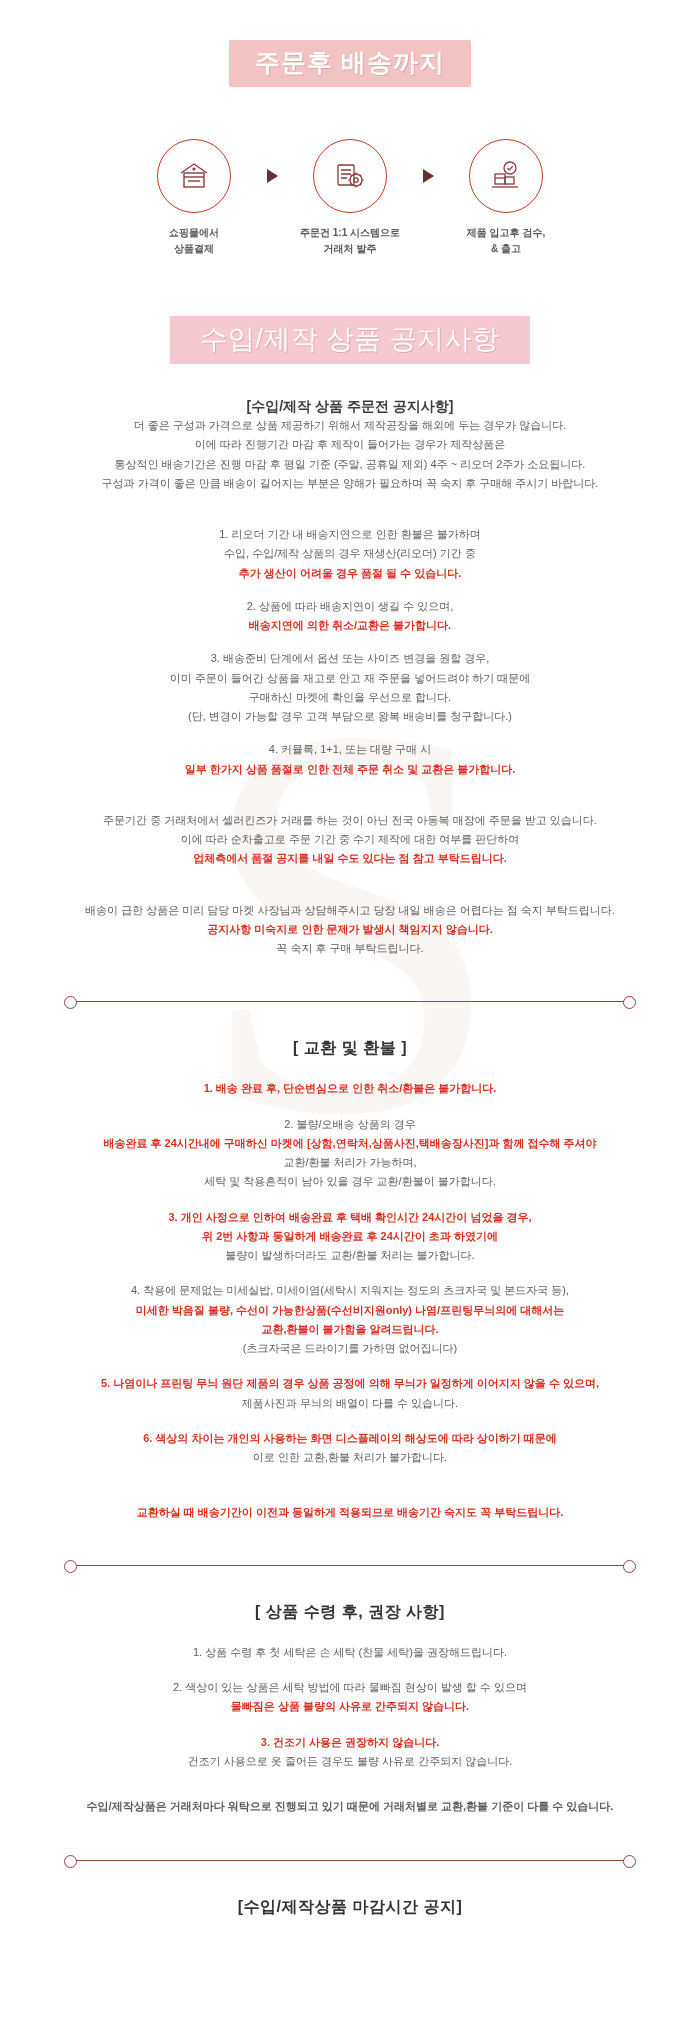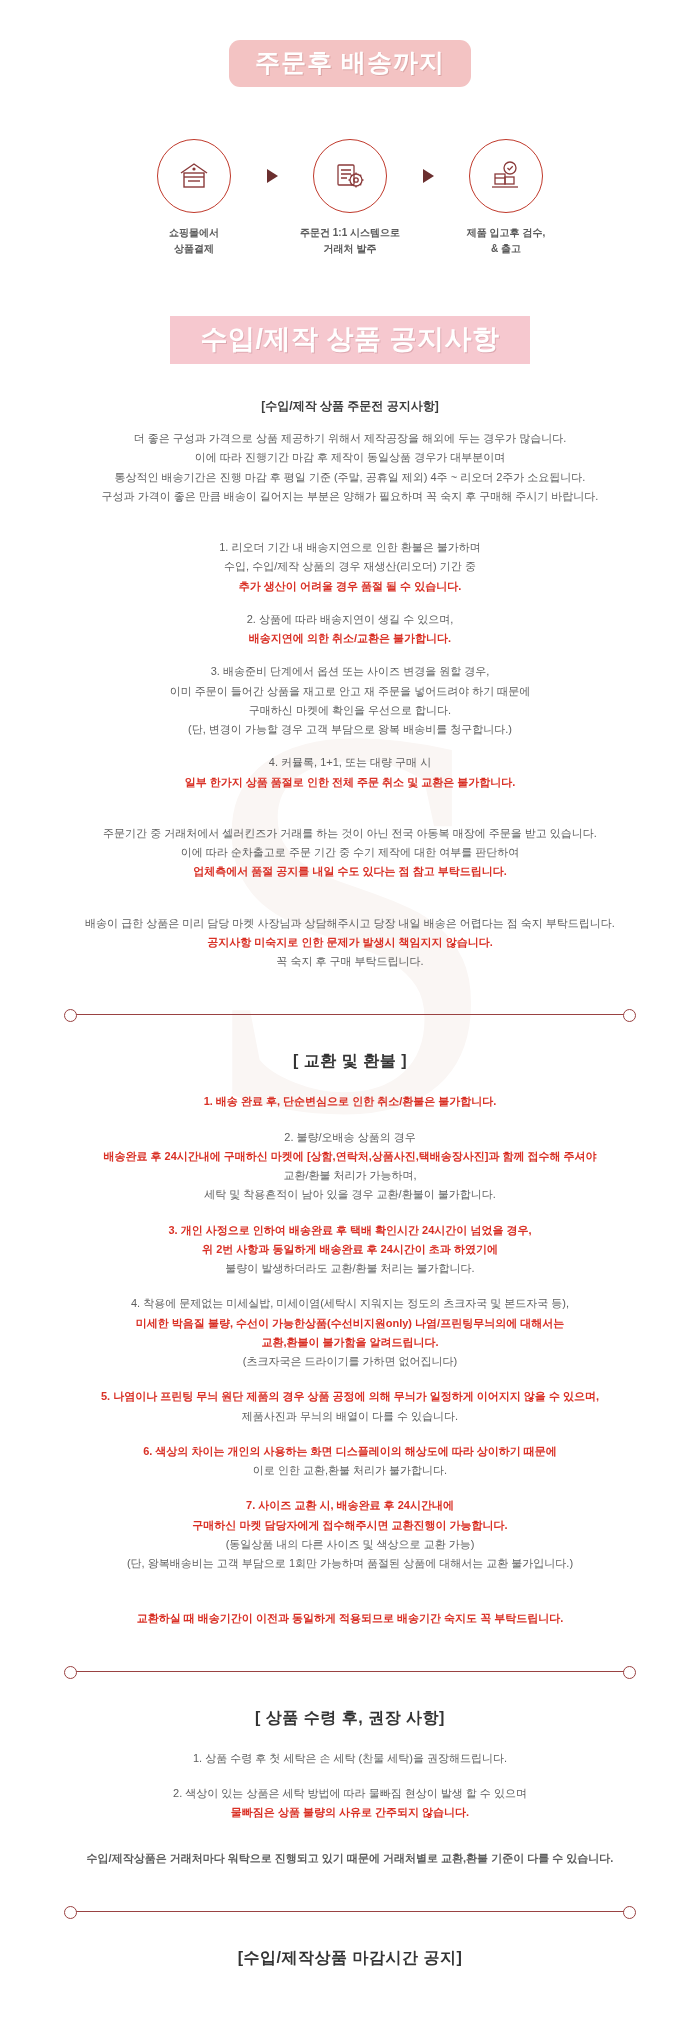--- a/index.html
+++ b/index.html
@@ -32,21 +32,21 @@
     pointer-events:none;
   }
   .content{position:relative;z-index:2;}
 
   
   .sec1{padding-top:40px;text-align:center;}
   .title-bar{
     display:inline-block;
     background:#f3c3c3;
     padding:6px 26px 8px 26px;
-    border-radius:11px;
+    border-radius:2px;
   }
   .title-bar .t{
     font-size:25px;
     font-weight:bold;
     color:#ffffff;
     letter-spacing:1px;
     text-shadow:1px 1px 0 rgba(150,80,80,.25);
   }
   .flow{
     margin:52px auto 0 auto;
@@ -82,32 +82,31 @@
 
   
   .sec2{margin-top:60px;text-align:center;}
   .pink-bar{
     display:inline-block;
     background:#f6c8cf;
     padding:5px 30px 7px 30px;
   }
   .pink-bar .t{
     font-size:27px;
-    font-weight:bold;
+    font-weight:normal;
     color:#ffffff;
     letter-spacing:0.5px;
     text-shadow:1px 1px 0 rgba(160,90,100,.28);
   }
 
   .block{margin-top:34px;text-align:center;padding:0 40px;}
   .h-head{
-    font-size:12px;
+    font-size:14px;
     font-weight:bold;
     color:#3c3c3c;
-    margin-bottom:14px;
   }
   p.para{
     margin:0 0 14px 0;
     font-size:11px;
     line-height:1.75;
     color:#5d5d5d;
   }
   p.para.tight{margin-bottom:0;}
   .red{color:#d93025;font-weight:bold;}
   .gap{height:18px;}
@@ -214,21 +213,21 @@
     <div class="sec2">
       <div class="pink-bar">
         <span class="t">수입/제작 상품 공지사항</span>
       </div>
     </div>
 
     <div class="block">
       <div class="h-head">[수입/제작 상품 주문전 공지사항]</div>
       <p class="para">
         <span>더 좋은 구성과 가격으로 상품 제공하기 위해서 제작공장을 해외에 두는 경우가 많습니다.</span><br>
-        <span>이에 따라 진행기간 마감 후 제작이 동일상품 경우가 대부분이며</span><br>
+        <span>이에 따라 진행기간 마감 후 제작이 들어가는 경우가 제작상품은</span><br>
         <span>통상적인 배송기간은 진행 마감 후 평일 기준 (주말, 공휴일 제외) 4주 ~ 리오더 2주가 소요됩니다.</span><br>
         <span>구성과 가격이 좋은 만큼 배송이 길어지는 부분은 양해가 필요하며 꼭 숙지 후 구매해 주시기 바랍니다.</span>
       </p>
 
       <div class="gap"></div>
 
       <p class="para">
         <span>1. 리오더 기간 내 배송지연으로 인한 환불은 불가하며</span><br>
         <span>수입, 수입/제작 상품의 경우 재생산(리오더) 기간 중</span><br>
         <span class="red">추가 생산이 어려울 경우 품절 될 수 있습니다.</span>
@@ -317,28 +316,20 @@
         </p>
       </div>
 
       <div class="item">
         <p class="para tight">
           <span class="red">6. 색상의 차이는 개인의 사용하는 화면 디스플레이의 해상도에 따라 상이하기 때문에</span><br>
           <span>이로 인한 교환,환불 처리가 불가합니다.</span>
         </p>
       </div>
 
-      <div class="item">
-        <p class="para tight">
-          <span class="red">7. 사이즈 교환 시, 배송완료 후 24시간내에</span><br>
-          <span class="red">구매하신 마켓 담당자에게 접수해주시면 교환진행이 가능합니다.</span><br>
-          <span>(동일상품 내의 다른 사이즈 및 색상으로 교환 가능)</span><br>
-          <span>(단, 왕복배송비는 고객 부담으로 1회만 가능하며 품절된 상품에 대해서는 교환 불가입니다.)</span>
-        </p>
-      </div>
 
       <div class="item">
         <p class="para tight">
           <br>
           <span class="red">교환하실 때 배송기간이 이전과 동일하게 적용되므로 배송기간 숙지도 꼭 부탁드립니다.</span>
         </p>
       </div>
 
     </div>
 
@@ -357,20 +348,26 @@
         </p>
       </div>
 
       <div class="item">
         <p class="para tight">
           <span>2. 색상이 있는 상품은 세탁 방법에 따라 물빠짐 현상이 발생 할 수 있으며</span><br>
           <span class="red">물빠짐은 상품 불량의 사유로 간주되지 않습니다.</span>
         </p>
       </div>
 
+      <div class="item">
+        <p class="para tight">
+          <span class="red">3. 건조기 사용은 권장하지 않습니다.</span><br>
+          <span>건조기 사용으로 옷 줄어든 경우도 불량 사유로 간주되지 않습니다.</span>
+        </p>
+      </div>
 
       <div class="footer-note">수입/제작상품은 거래처마다 워탁으로 진행되고 있기 때문에 거래처별로 교환,환불 기준이 다를 수 있습니다.</div>
     </div>
 
     <div class="sep-wrap">
       <div class="sep-line"></div>
       <div class="sep-dot l"></div>
       <div class="sep-dot r"></div>
     </div>
 

